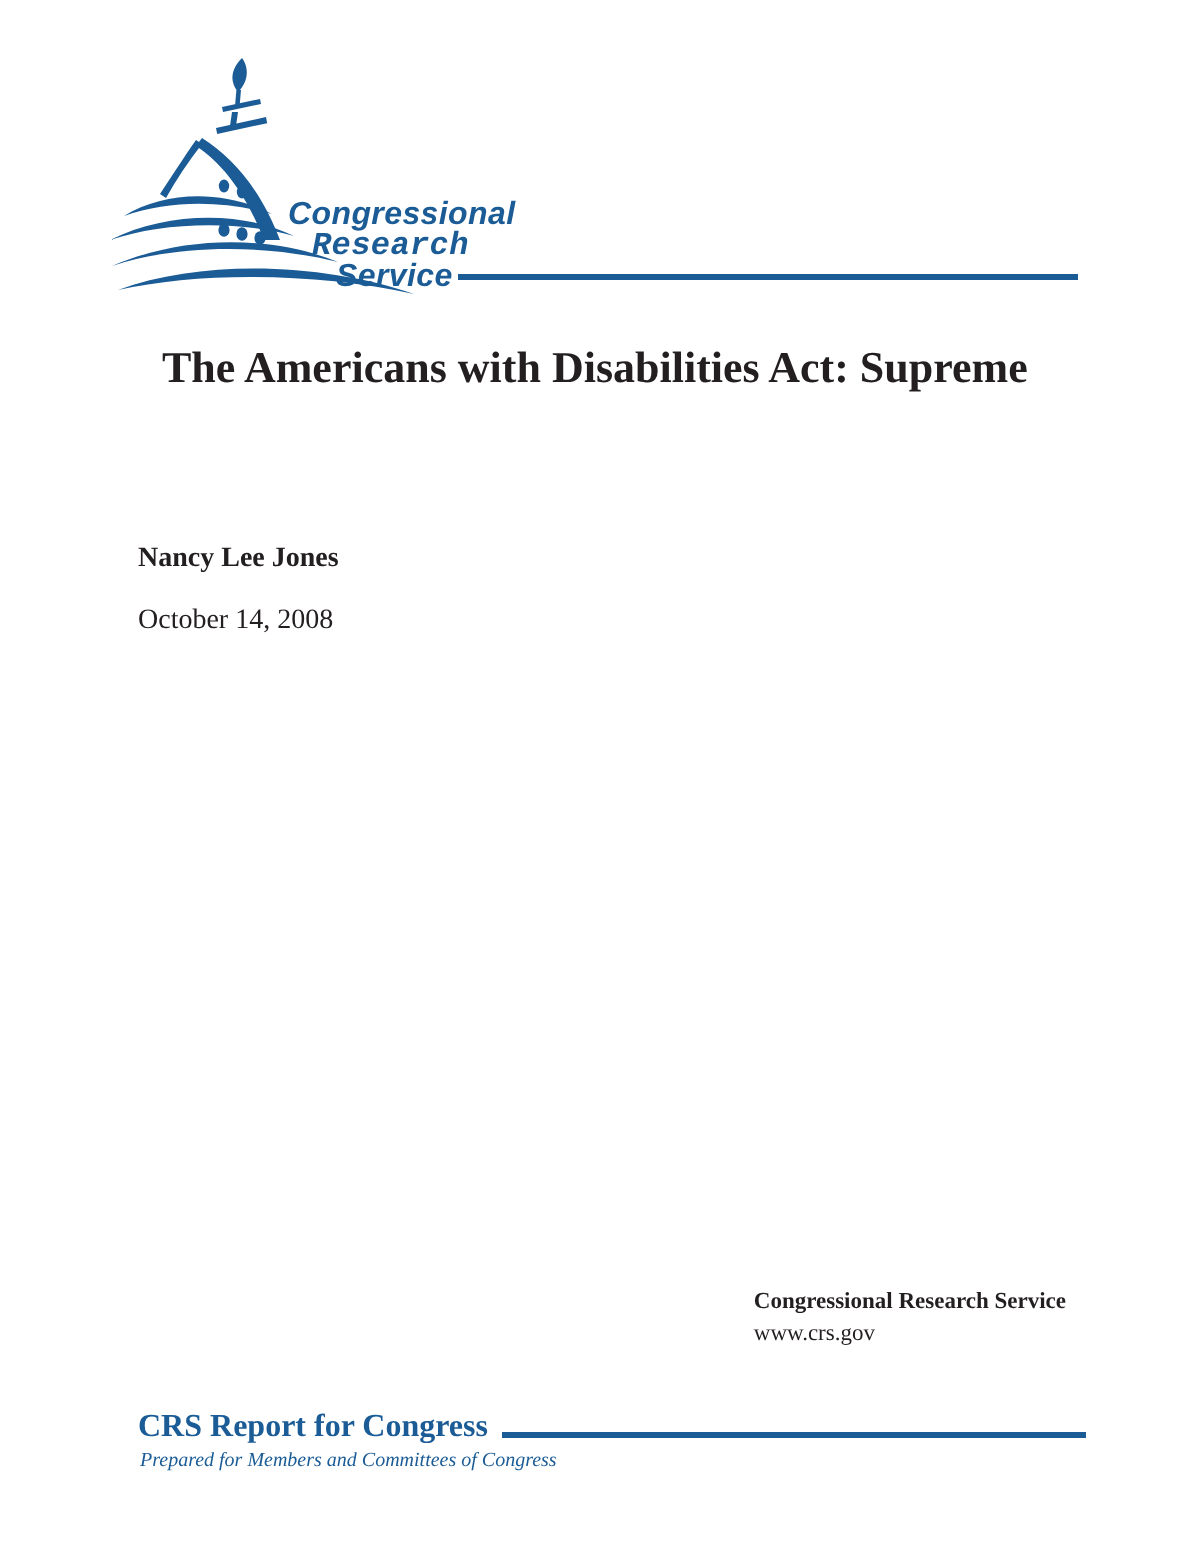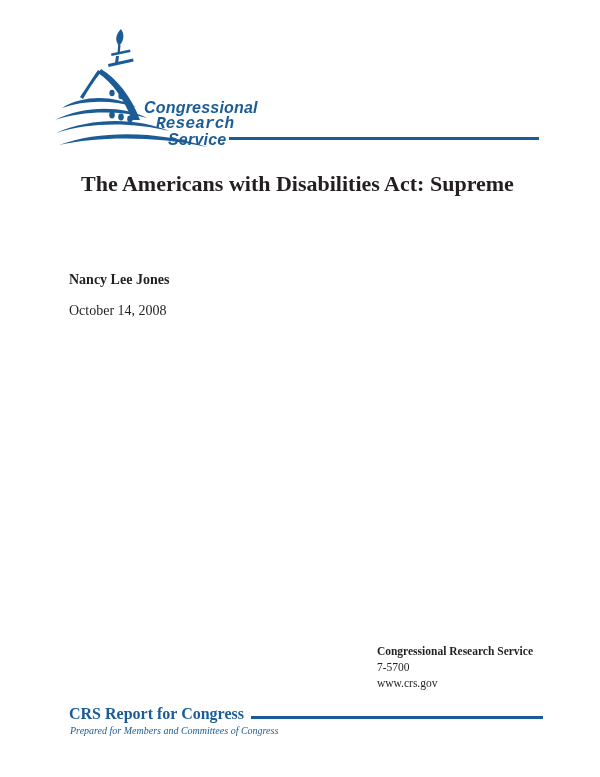--- a/index.html
+++ b/index.html
@@ -107,21 +107,20 @@
   </h1>
 
   <div class="author">
     <div class="name">Nancy Lee Jones</div>
   </div>
 
   <div class="date">October 14, 2008</div>
 
   <div class="info">
     <div class="org">Congressional Research Service</div>
-    <div>7-5700</div>
     <div>www.crs.gov</div>
   </div>
 
   <div class="footer-title">CRS Report for Congress</div>
   <div class="footer-rule"></div>
   <div class="footer-tagline">Prepared for Members and Committees of Congress</div>
 
 </div>
 
 </body></html>

